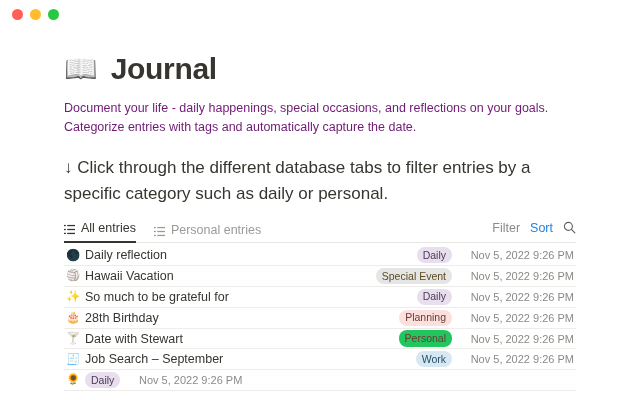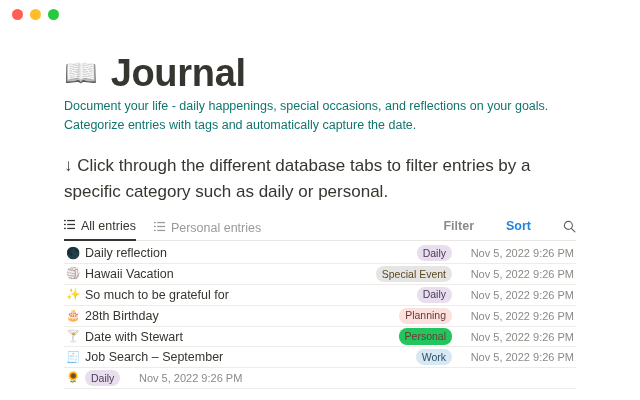--- a/index.html
+++ b/index.html
@@ -40,74 +40,73 @@
     align-items: center;
     gap: 13px;
     margin-top: 14px;
   }
   .title-icon {
     font-size: 27px;
     line-height: 1;
     filter: grayscale(100%);
   }
   .page-title {
-    font-size: 38px;
+    font-size: 30px;
     font-weight: bold;
     color: #37352f;
     letter-spacing: -0.3px;
   }
 
   .desc {
-    margin-top: 2px;
+    margin-top: 13px;
     font-size: 12.5px;
-    color: #0f766e;
+    color: #701a75;
     line-height: 1.55;
   }
   .hint {
     margin-top: 17px;
     font-size: 17px;
     color: #37352f;
     line-height: 1.55;
   }
 
   .tabs-bar {
     margin-top: 14px;
     display: flex;
     align-items: center;
     border-bottom: 1px solid #e8e7e4;
     padding-bottom: 6px;
     position: relative;
   }
   .tabs { display: flex; align-items: flex-end; gap: 18px; }
   .tab {
     display: flex;
-    align-items: flex-start;
+    align-items: flex-end;
     gap: 6px;
     font-size: 12.5px;
     color: #9b9a97;
     padding-bottom: 6px;
     margin-bottom: -7px;
     cursor: pointer;
     white-space: nowrap;
   }
   .tab.active {
     color: #37352f;
     font-weight: 500;
     border-bottom: 2px solid #37352f;
   }
   .tab-icon { display: inline-flex; }
   .tab-icon svg { display: block; }
 
   .tools {
     margin-left: auto;
     display: flex;
-    align-items: center;
-    gap: 32px;
+    align-items: flex-start;
+    gap: 10px;
     padding-bottom: 1px;
-    font-weight: bold;
   }
   .tool-text { font-size: 12.5px; color: #8c8b88; cursor: pointer; }
   .tool-text.accent { color: #2383e2; }
   .search-btn { display: inline-flex; cursor: pointer; }
 
   .rows { margin-top: 2px; }
   .row {
     display: flex;
     align-items: center;
     height: 20.8px;

